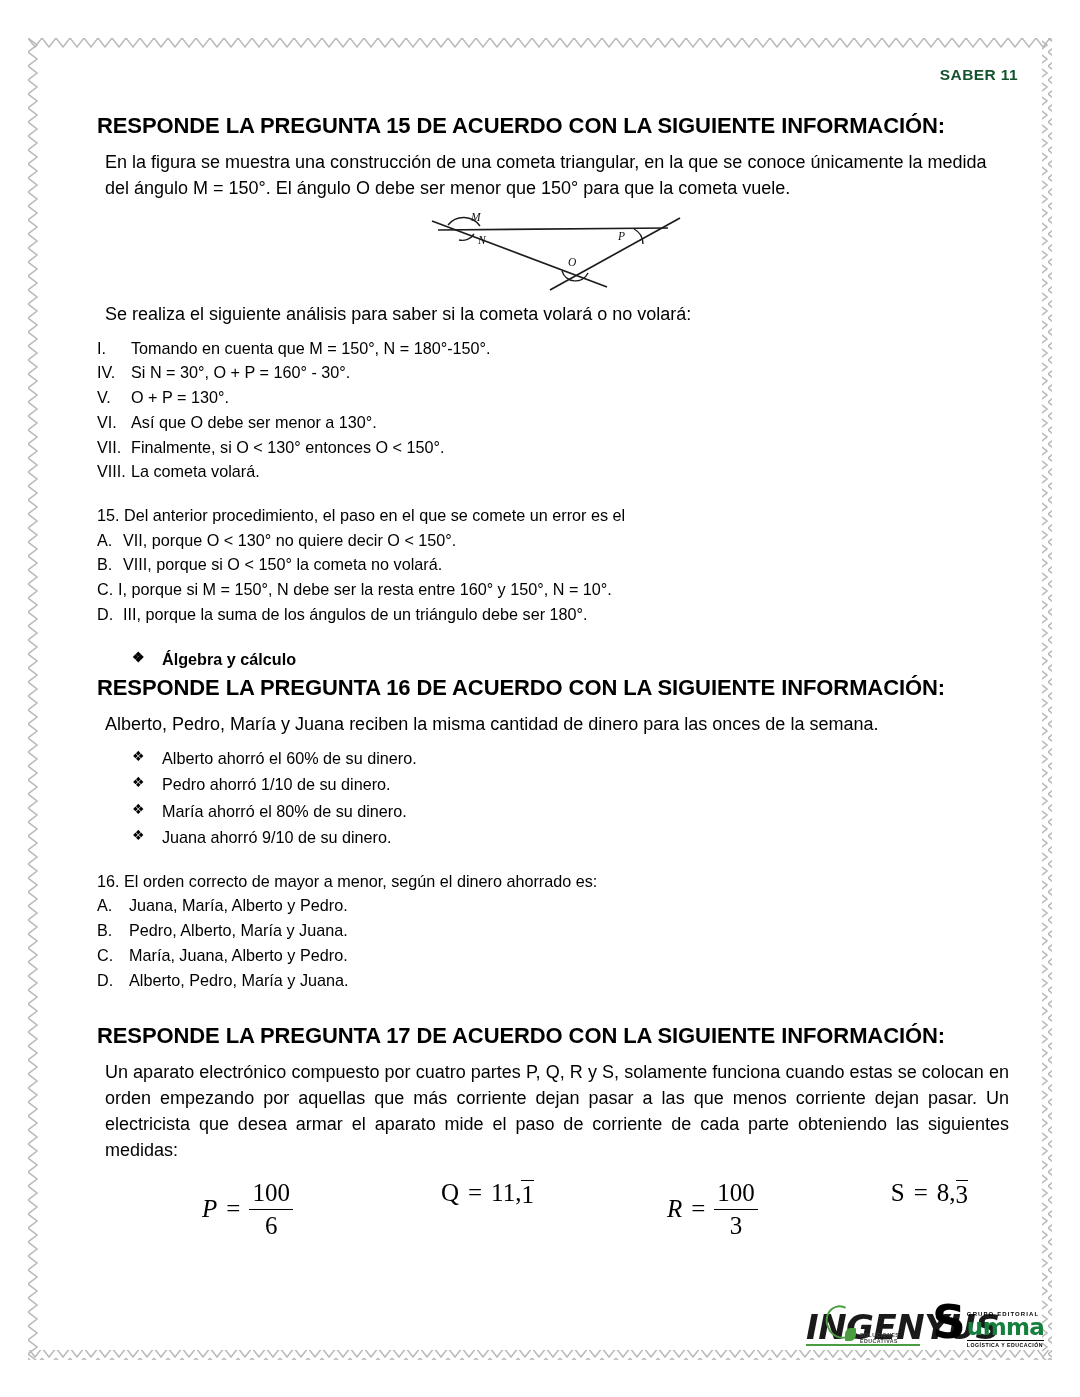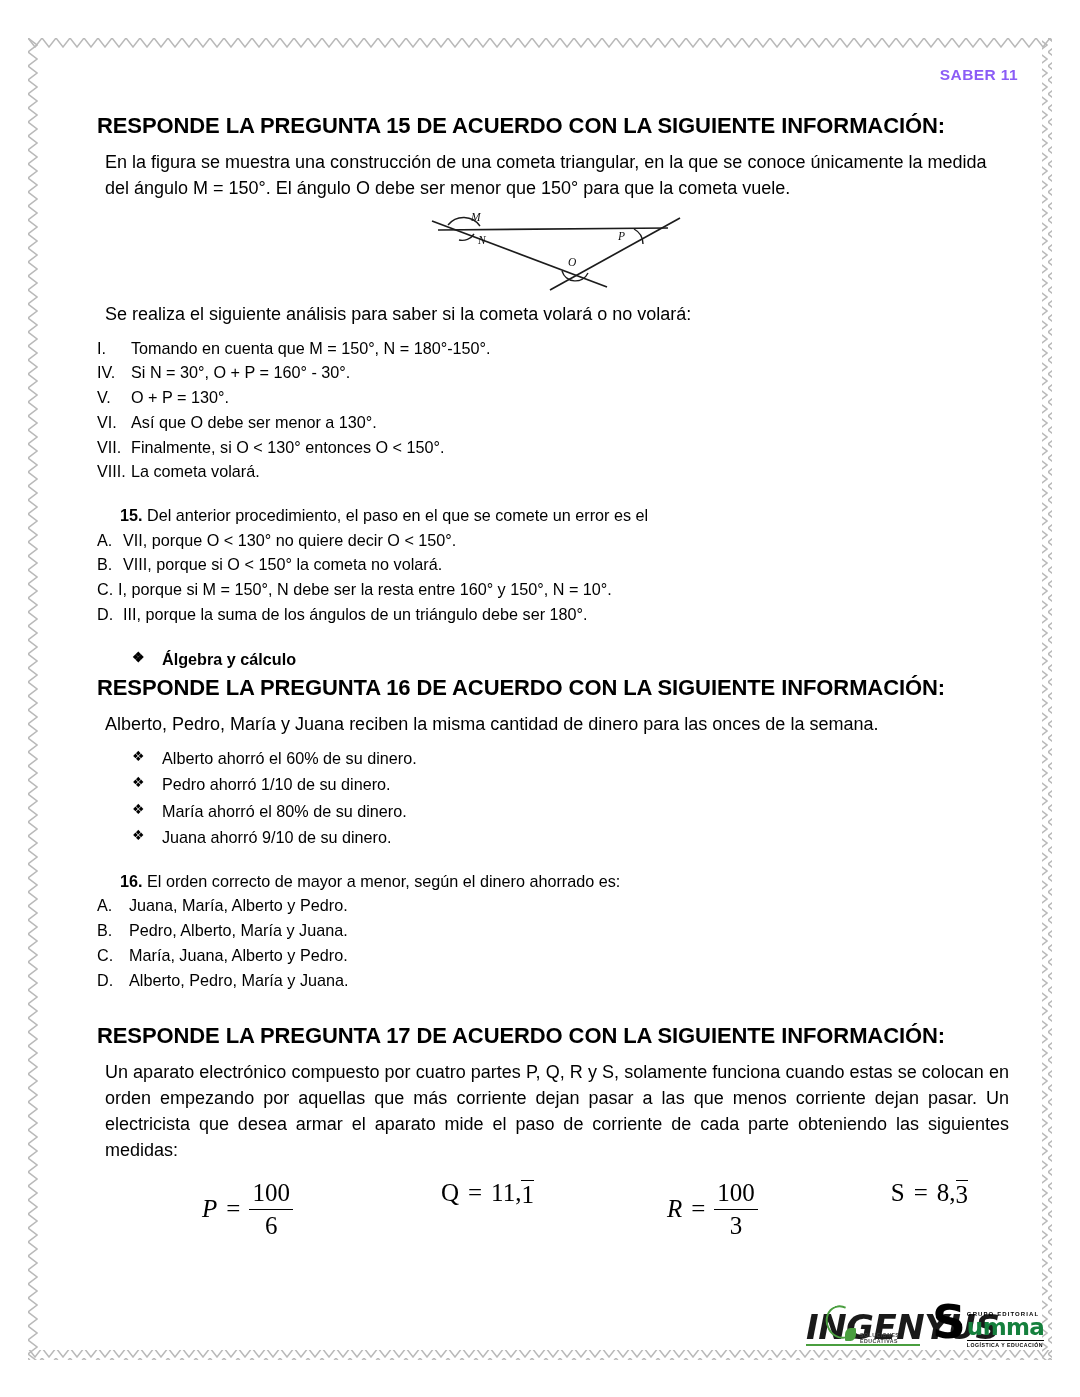--- a/index.html
+++ b/index.html
@@ -35,21 +35,21 @@
     height: 1397px;
   }
 
   .header-tag {
     position: absolute;
     right: 62px;
     top: 66px;
     font-size: 15.5px;
     font-weight: bold;
     letter-spacing: 0.4px;
-    color: #8b5cf6;
+    color: #14532d;
   }
 
   .content {
     position: absolute;
     left: 97px;
     top: 110px;
     width: 920px;
   }
 
   .prompt-heading {
@@ -93,21 +93,21 @@
     flex: 0 0 34px;
   }
   .step-text { flex: 1 1 auto; }
 
   
   .q-stem {
     font-size: 16.2px;
     line-height: 1.5;
     margin: 0;
   }
-  .q-stem .qnum { font-weight: bold; margin-left: 23px; }
+  .q-stem .qnum { font-weight: normal; }
 
   .opt-row {
     display: flex;
     font-size: 16.2px;
     line-height: 1.53;
   }
   .opt-letter {
     width: 26px;
     flex: 0 0 26px;
   }

